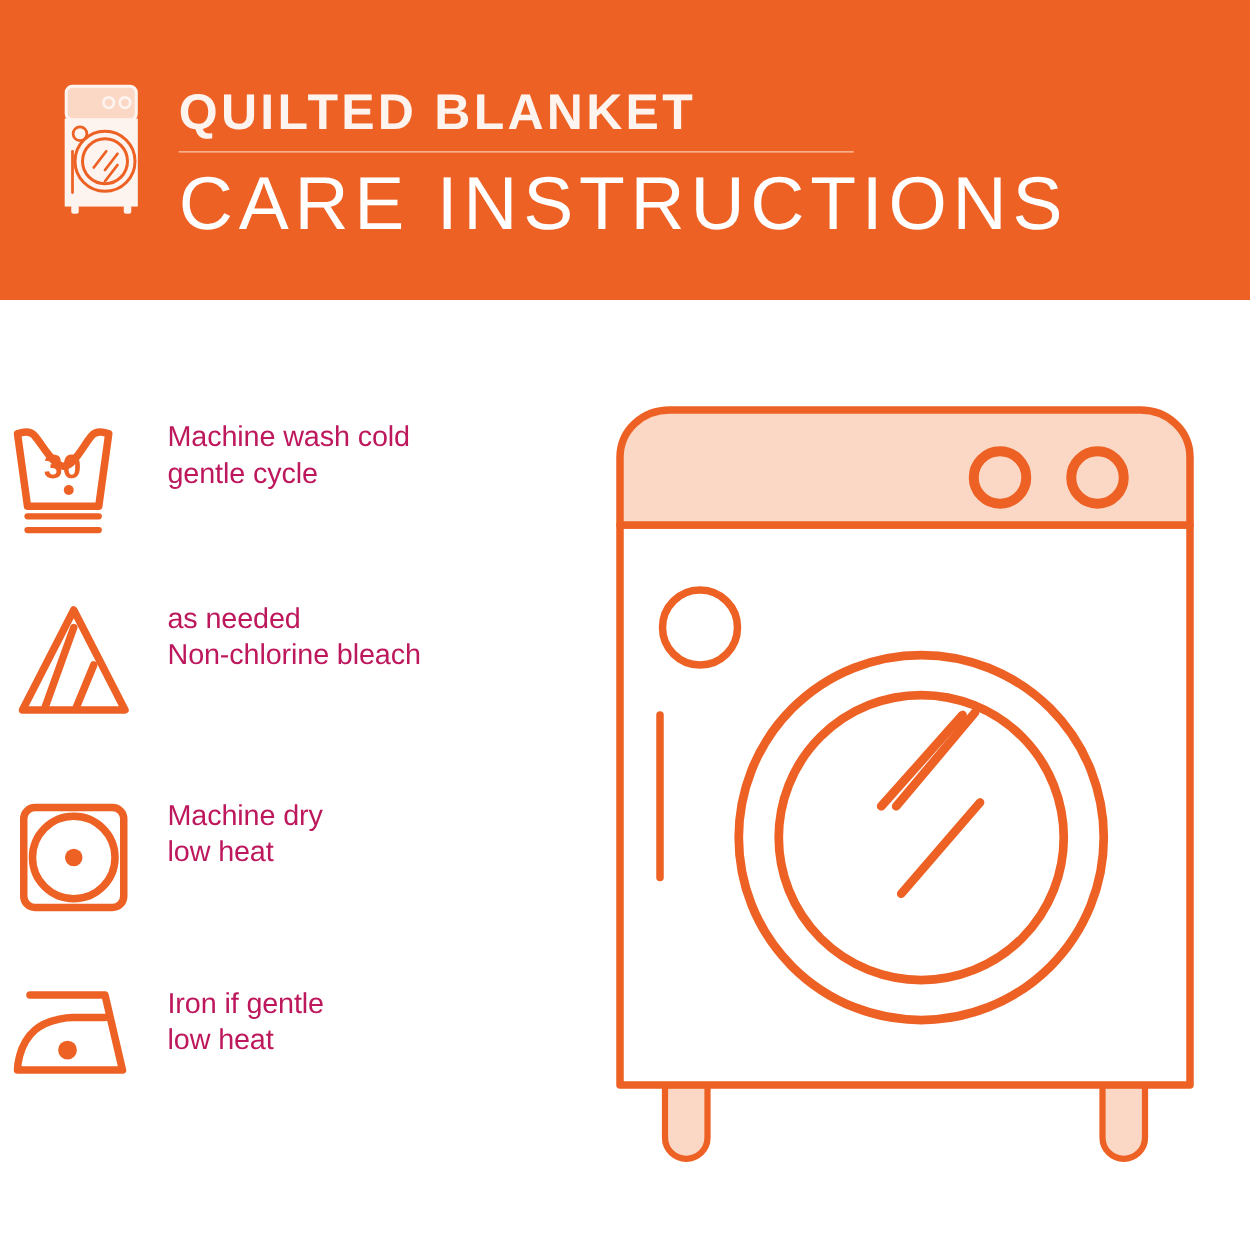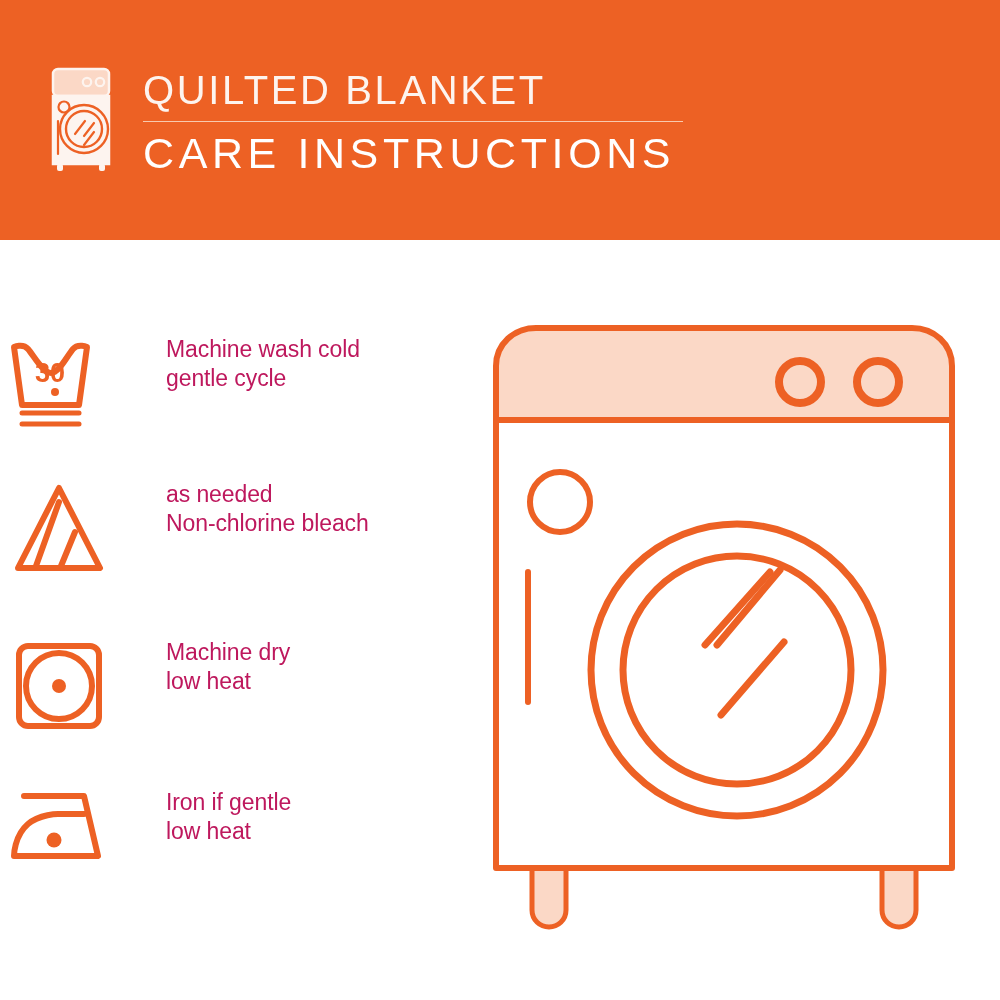--- a/index.html
+++ b/index.html
@@ -36,36 +36,36 @@
   }
   .header-text {
     position: absolute;
     left: 143px;
     top: 70px;
     width: 560px;
   }
   .title-main {
     font-family: "Liberation Sans", sans-serif;
     font-size: 40px;
-    font-weight: 400;
+    font-weight: 700;
     letter-spacing: 2.6px;
     color: #FDF4EF;
     line-height: 1.0;
     white-space: nowrap;
   }
   .title-divider {
     margin-top: 11px;
     margin-bottom: 9px;
     width: 540px;
     height: 1px;
     background: #F8C9AE;
   }
   .title-sub {
     font-family: "Liberation Sans", sans-serif;
-    font-size: 43px;
+    font-size: 60px;
     font-weight: 400;
     letter-spacing: 4.6px;
     color: #FFFFFF;
     line-height: 1.05;
     white-space: nowrap;
   }
 
   
   .instructions {
     position: absolute;
@@ -73,21 +73,20 @@
     top: 240px;
     width: 470px;
     height: 760px;
   }
   .inst-row {
     position: absolute;
     left: 0;
     width: 470px;
     display: flex;
     align-items: flex-start;
-    gap: 32px;
   }
   .inst-icon {
     position: relative;
     width: 118px;
     flex: 0 0 118px;
     display: flex;
     justify-content: center;
     align-items: center;
   }
   .inst-label {

